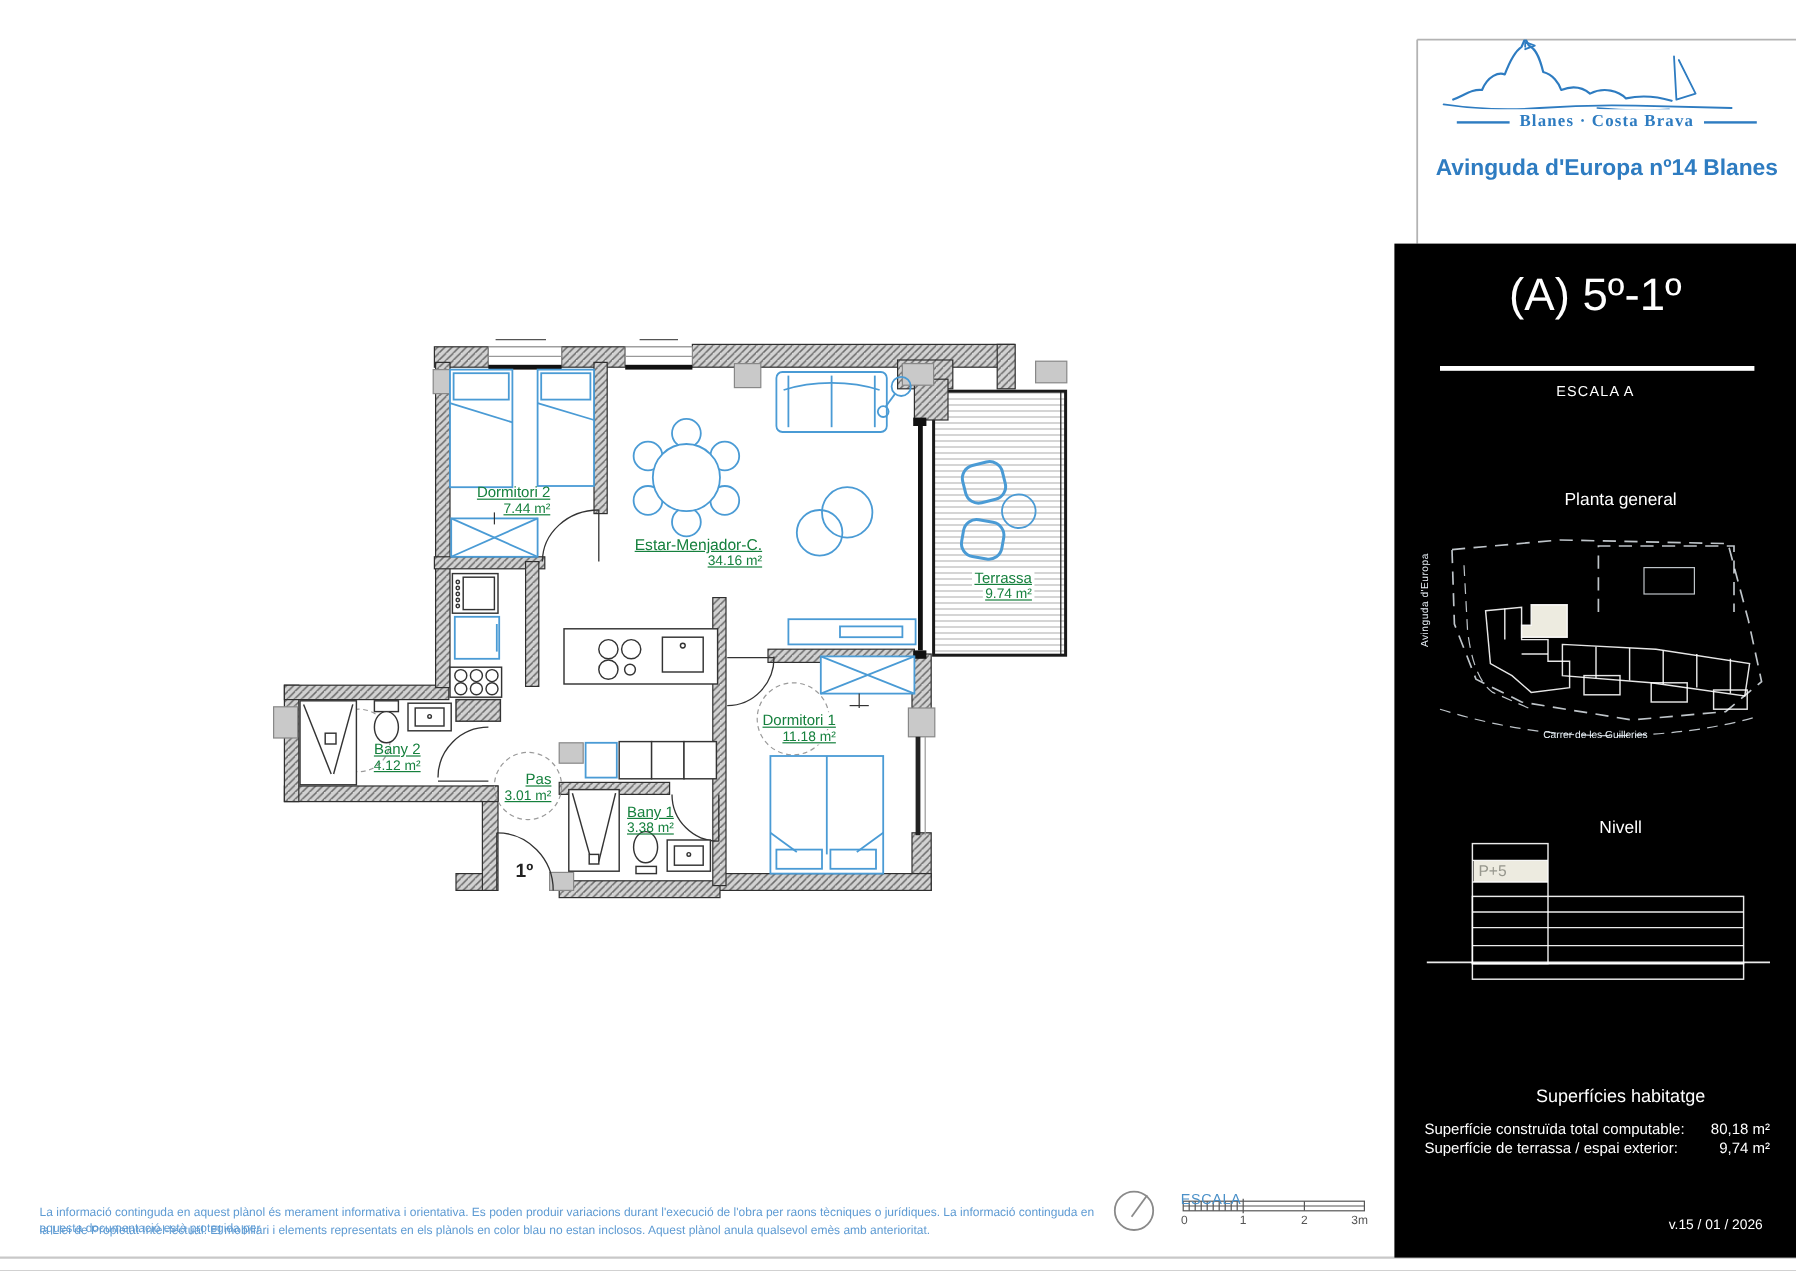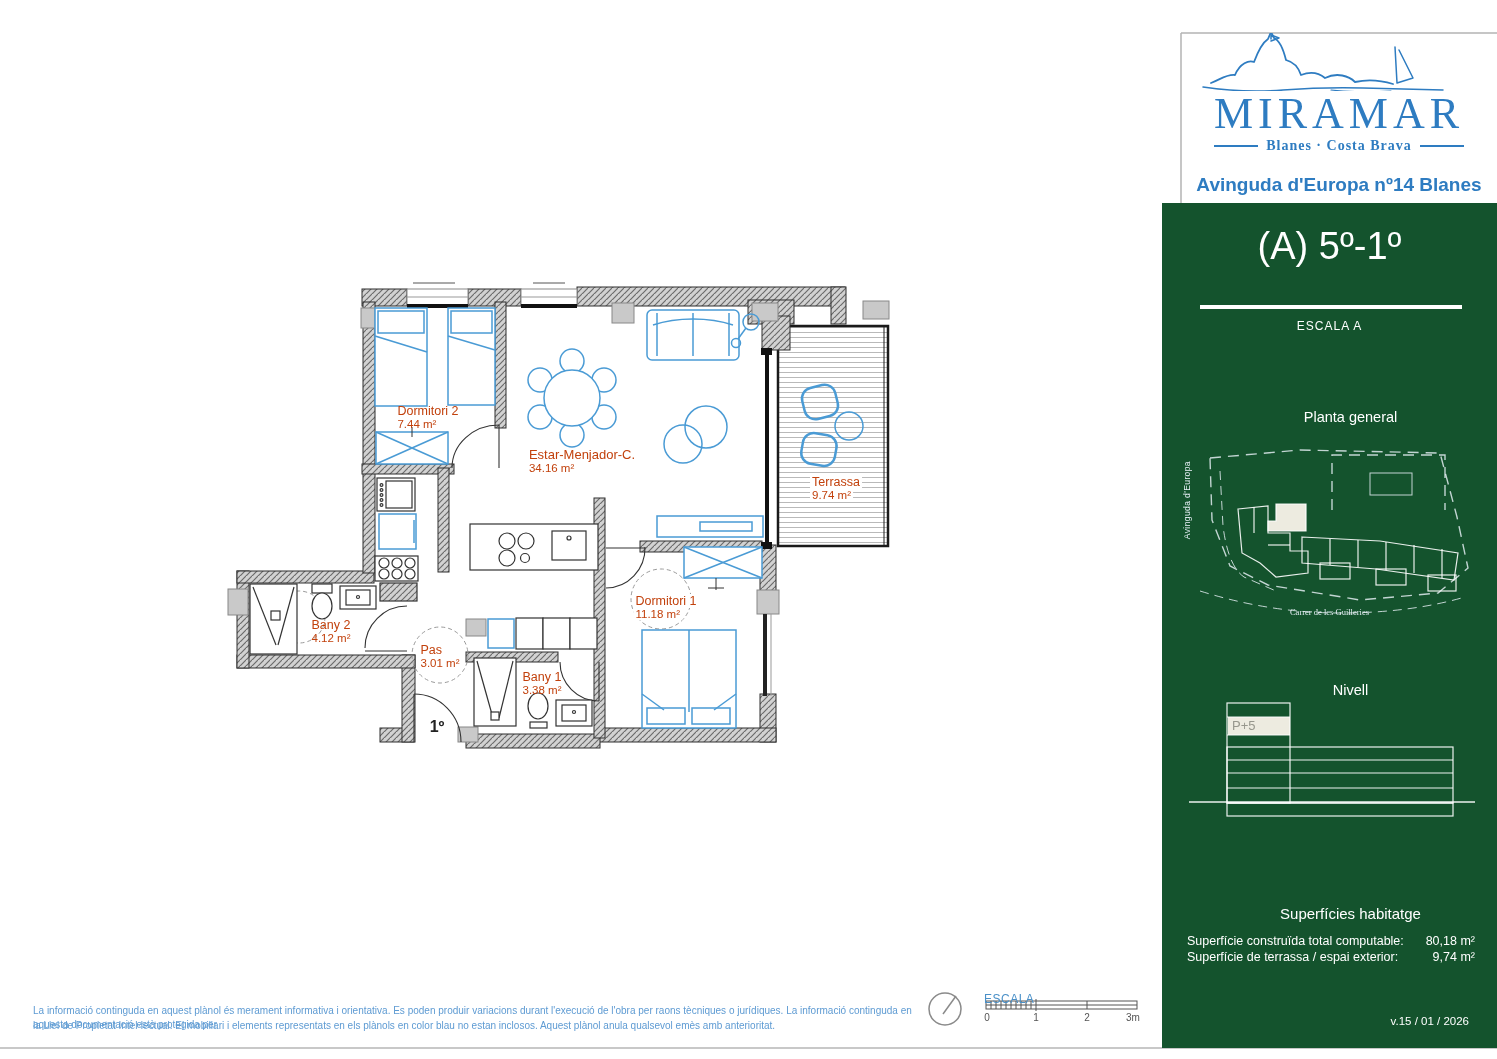--- a/index.html
+++ b/index.html
@@ -1,45 +1,45 @@
 <!DOCTYPE html>
 <html><head>
 <meta charset="utf-8">
 <style>
   html,body{margin:0;padding:0;background:#888;}
   .page{position:relative;width:1497px;height:1059px;background:#ffffff;overflow:hidden;
         font-family:"Liberation Sans",sans-serif;margin:0 auto;}
   svg{display:block;}
   .abs{position:absolute;}
   
-  .room-label{position:absolute;transform:translate(-50%,-50%);text-align:left;
-              color:#c2410c;font-size:12.5px;line-height:13px;white-space:nowrap;}
+  .room-label{position:absolute;transform:translate(-50%,-50%);text-align:right;
+              color:#15803d;font-size:12.5px;line-height:13px;white-space:nowrap;text-decoration:underline;}
   .room-label .area{font-size:11.5px;}
   .room-label.halo span{background:#ffffff;padding:0 2px;}
   .entrance{position:absolute;transform:translate(-50%,-50%);font-size:16px;font-weight:bold;color:#222;}
   
   .escala-label{position:absolute;left:984px;top:982px;font-size:12px;color:#4a90c8;letter-spacing:.5px;margin-top:10px;}
   .tick{position:absolute;top:1012px;font-size:10px;color:#555;transform:translateX(-50%);}
   .disclaimer{position:absolute;left:33px;width:880px;font-size:10px;line-height:14px;color:#5e9bd3;}
   
   .titleblock{position:absolute;left:1181px;top:33px;width:316px;height:170px;text-align:center;color:#2e7cc1;}
   .brand{font-family:"Liberation Serif",serif;font-size:44px;line-height:42px;letter-spacing:5px;margin-top:2px;}
   .tagline{display:flex;align-items:center;justify-content:center;gap:8px;margin-top:3px;
            font-family:"Liberation Serif",serif;font-size:14px;font-weight:bold;letter-spacing:1px;}
   .tagline .rule{width:44px;height:0;border-top:2px solid #2e7cc1;}
   .address{margin-top:20px;font-size:19px;font-weight:bold;}
   
-  .sidebar{position:absolute;left:1162px;top:203px;width:335px;height:845px;background:#14532d;color:#fff;}
+  .sidebar{position:absolute;left:1162px;top:203px;width:335px;height:845px;background:#000000;color:#fff;}
   .unit-title{position:absolute;top:22px;left:0;right:0;text-align:center;font-size:38px;}
   .rule-white{position:absolute;left:38px;top:102px;width:262px;height:4px;background:#fff;}
   .stair{position:absolute;top:116px;left:0;right:0;text-align:center;font-size:12px;letter-spacing:1px;}
   .sec-title{position:absolute;left:0;right:0;text-align:center;font-size:14.5px;padding-left:42px;}
   .street-left{position:absolute;left:20px;top:258px;writing-mode:vertical-rl;transform:rotate(180deg);
                font-size:8.5px;letter-spacing:.4px;color:#eaf2f9;}
-  .street-bottom{position:absolute;left:0;right:0;top:404px;text-align:center;font-size:8.5px;color:#eaf2f9;font-family:Liberation Serif, serif;}
+  .street-bottom{position:absolute;left:0;right:0;top:404px;text-align:center;font-size:8.5px;color:#eaf2f9;}
   .p5{position:absolute;left:70px;top:515px;font-size:13px;color:#97978d;}
   .surf-row{position:absolute;left:25px;right:22px;display:flex;justify-content:space-between;
             font-size:12.5px;line-height:16px;}
   .version{position:absolute;right:28px;top:812px;font-size:11.5px;}
 </style>
 </head>
 <body>
 
 <div class="page">
 
@@ -320,21 +320,20 @@
   <div class="titleblock">
     <svg width="316" height="58" viewBox="0 0 316 58">
       <g fill="none" stroke="#2e7cc1" stroke-width="1.8" stroke-linecap="round" stroke-linejoin="round">
         <path d="M30,50 c10,-4 16,-9 24,-8 c5,-12 14,-15 19,-13 c3,-8 8,-19 14,-23 l3,-7 l3,6 c7,3 10,14 12,22 c8,2 13,9 15,15 c10,-4 18,-2 24,3 c12,-6 24,-2 30,4 c14,-3 28,-1 38,2"></path>
         <path d="M90,6 l0,-4 l8,3 l-8,3" stroke-width="1.5"></path>
         <path d="M214,14 l2,36 M216,50 l16,-5 l-14,-28" stroke-width="1.5"></path>
         <path d="M22,54 q40,6 80,3 t80,-2 t80,2" stroke-width="1.5"></path>
         <path d="M150,57 q30,3 60,1" stroke-width="1.2"></path>
       </g>
     </svg>
-    <div class="brand">MIRAMAR</div>
     <div class="tagline">
       <span class="rule"></span>
       <span>Blanes · Costa Brava</span>
       <span class="rule"></span>
     </div>
     <div class="address">Avinguda d'Europa nº14 Blanes</div>
   </div>
 
   <div class="sidebar">
     <div class="unit-title">(A) 5º-1º</div>

